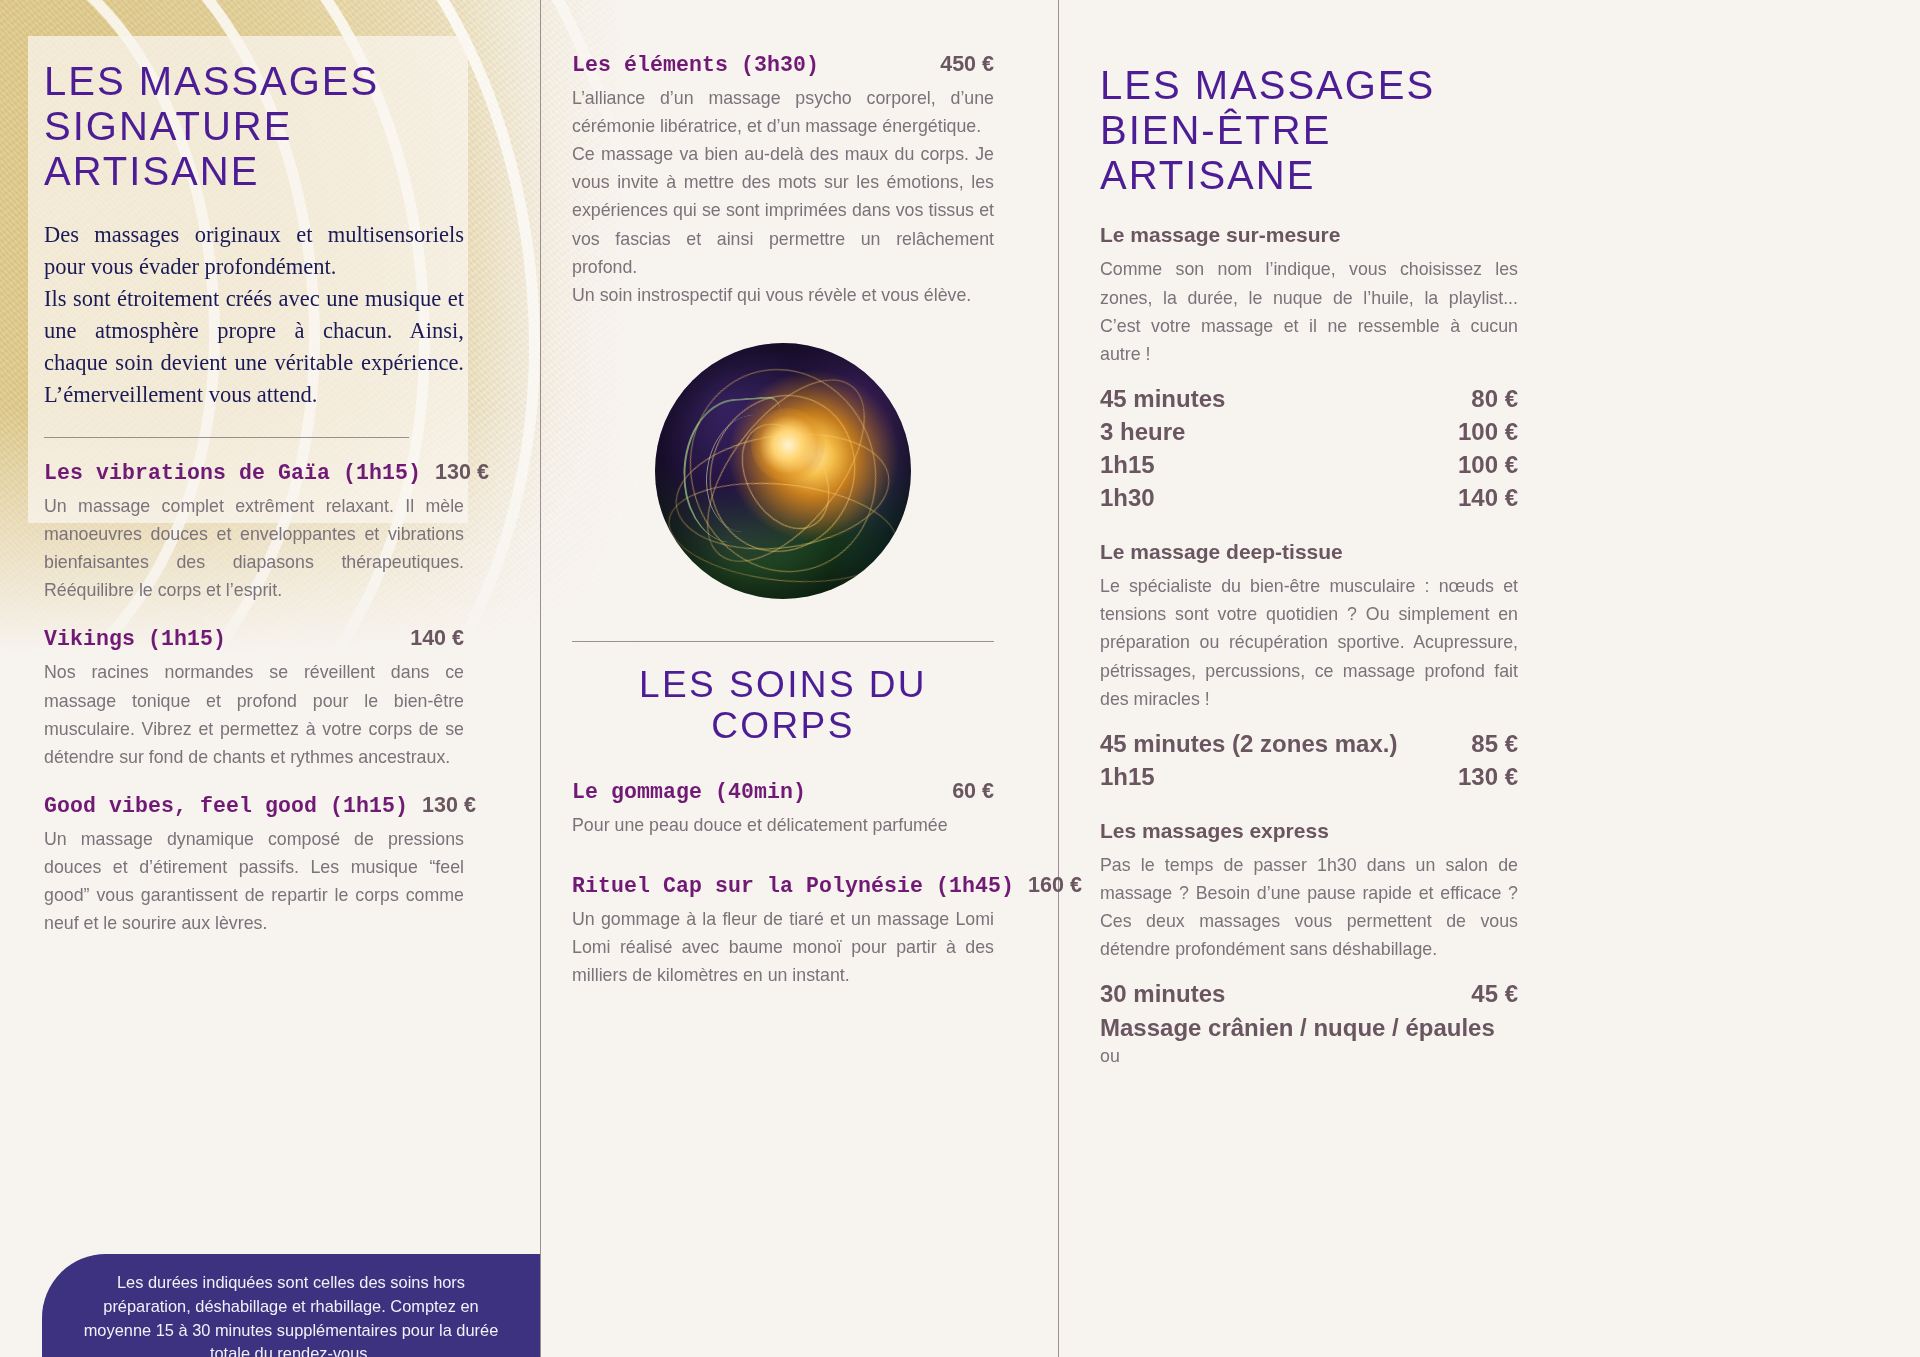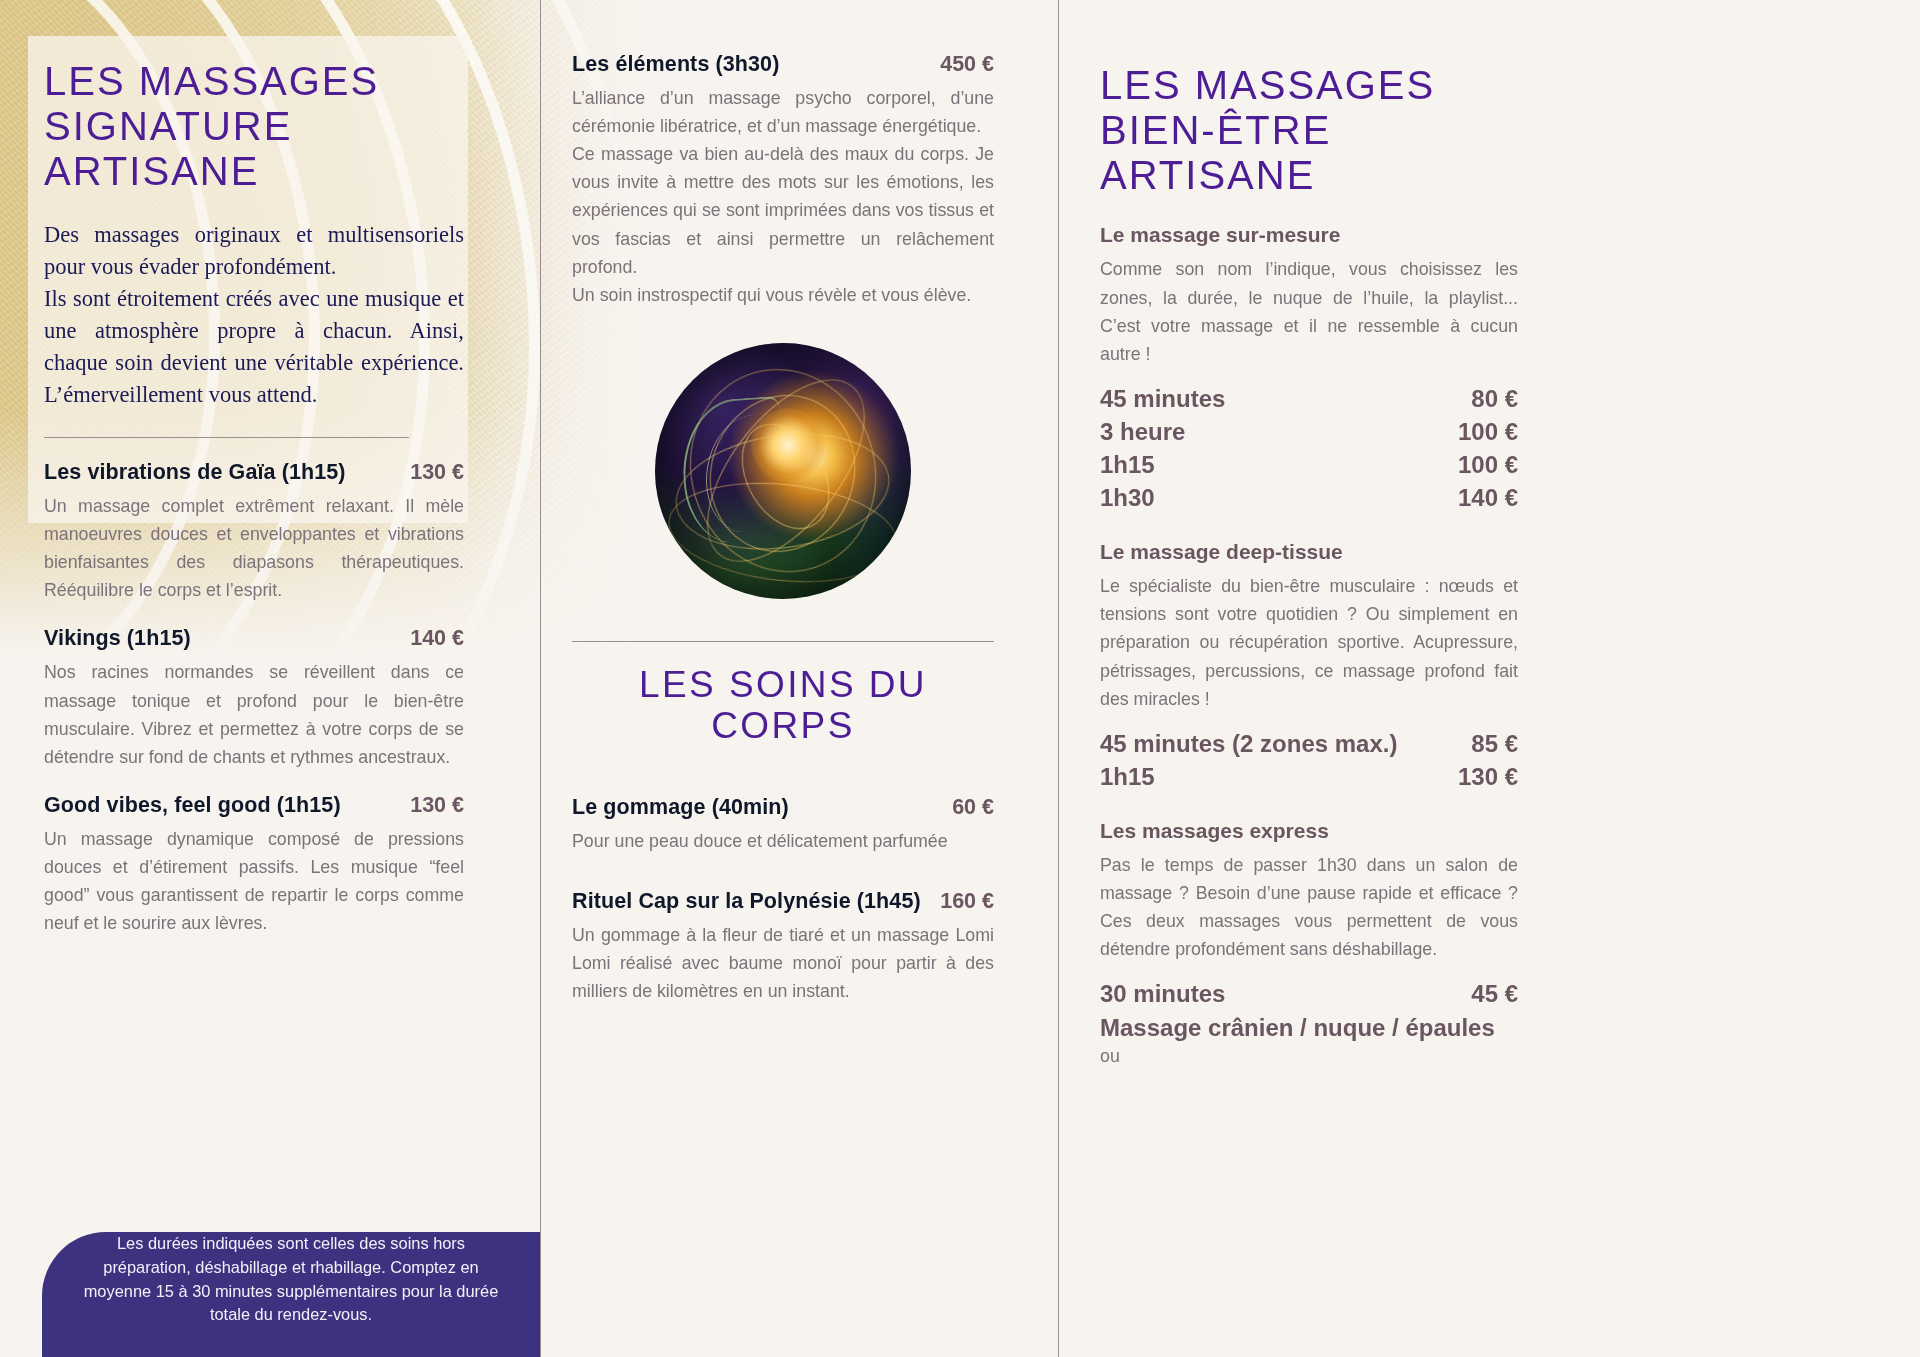--- a/index.html
+++ b/index.html
@@ -112,22 +112,22 @@
   .rule.short{ width:365px; }
   .rule.mid-rule{ width:100%; margin:0 0 22px 0; }
 
   .item{ margin-top:22px; }
   .item-head{
     display:flex; align-items:baseline; justify-content:space-between;
     gap:14px;
     margin-bottom:7px;
   }
   .item-title{
-    font-size:21.5px; font-weight:bold; color:#0f172a;
-    letter-spacing:.1px; white-space:nowrap;
+    font-size:21.5px; font-weight:bold; color:#701a75;
+    letter-spacing:.1px; white-space:nowrap;font-family:Liberation Mono, monospace;
   }
   .item-price{
     font-size:21.5px; font-weight:bold; color:#6a5660;
     white-space:nowrap;
   }
   .item-desc{
     font-size:17.8px; line-height:1.58; color:#7c727a;
     text-align:justify; text-align-last:left;
   }
   .item-desc.center-blk{ text-align:justify; }
@@ -150,28 +150,28 @@
   .plain-ou{
     font-size:17.8px; color:#7c727a; font-weight:normal;
     line-height:1.45;
   }
   .block-gap{ height:26px; }
 
   
   .callout{
     position:absolute;
     left:42px; bottom:0;
-    width:498px; height:125px;
+    width:498px; height:103px;
     background:#3d3280;
     border-top-left-radius:64px;
     color:#f3f0f7;
     font-size:16.4px;
     line-height:1.45;
     text-align:center;
-    padding:0 30px 0 30px;
+    padding:17px 30px 0 30px;
     z-index:4;
   }
 
   
   .orb-wrap{
     margin:34px auto 0 auto;
     width:256px; height:256px;
     position:relative;
   }
   .orb{
@@ -313,21 +313,21 @@
       </div>
     </div>
 
     <div style="height:42px"></div>
     <div class="rule mid-rule"></div>
 
     <div class="display mid" style="text-align:center;">LES SOINS DU CORPS</div>
 
     <div style="height:32px"></div>
 
-    <div class="item" style="margin-top:16px">
+    <div class="item" style="margin-top:0">
       <div class="item-head">
         <span class="item-title">Le gommage (40min)</span>
         <span class="item-price">60 €</span>
       </div>
       <div class="item-desc">Pour une peau douce et délicatement parfumée</div>
     </div>
 
     <div style="height:34px"></div>
 
     <div class="item" style="margin-top:0">

